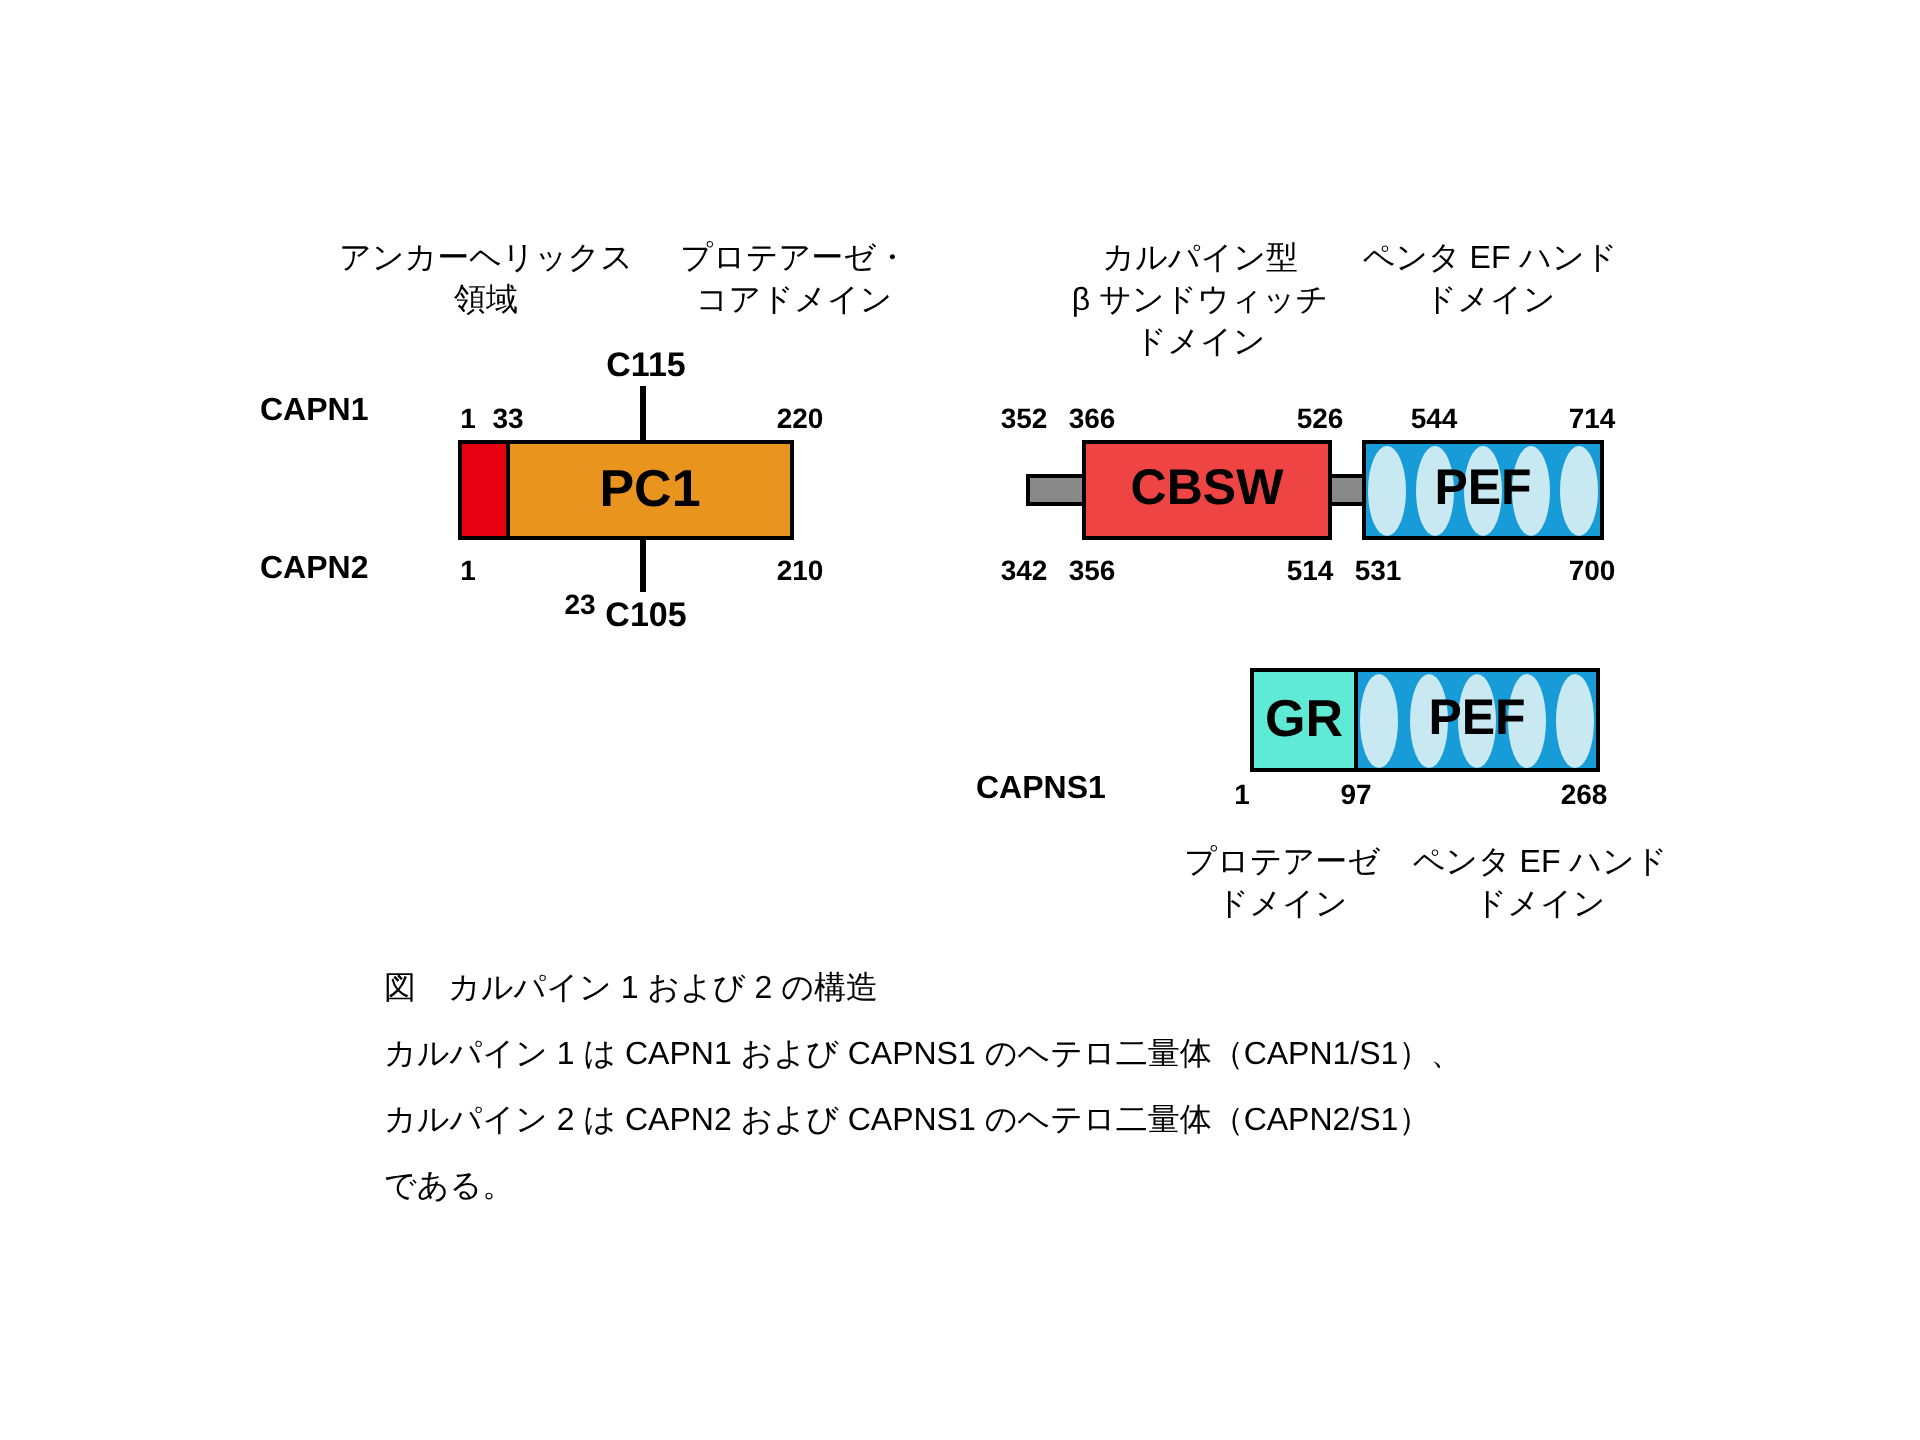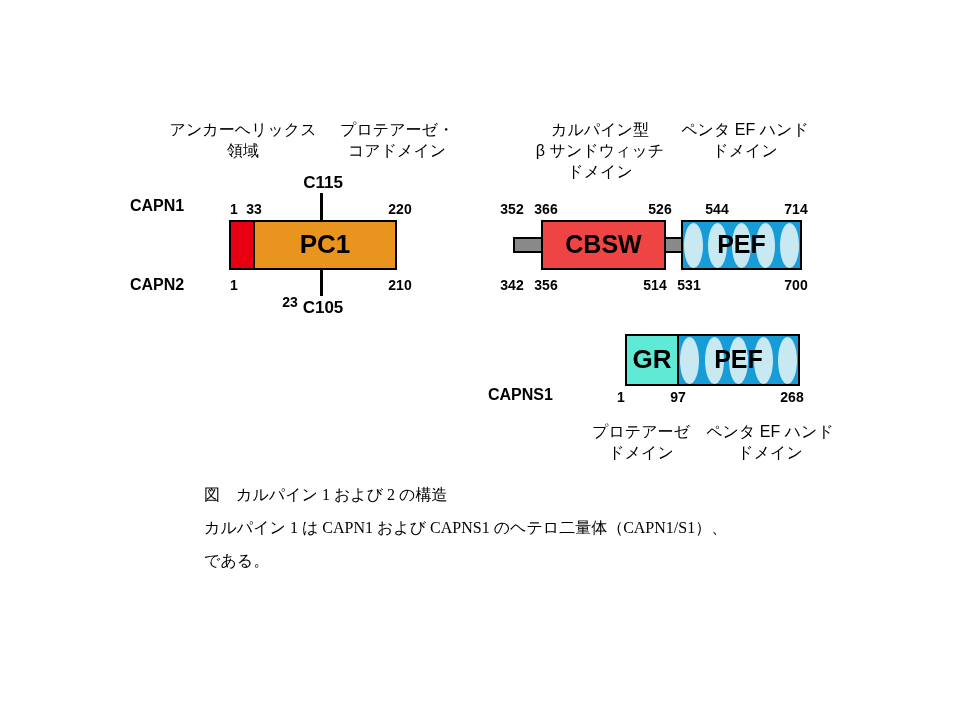--- a/index.html
+++ b/index.html
@@ -74,26 +74,25 @@
   }
   .site-label {
     position: absolute;
     transform: translateX(-50%);
     font-size: 17px;
     font-weight: 700;
     white-space: nowrap;
   }
   .caption {
     position: absolute;
-    left: 204px;
+    left: 192px;
     top: 478px;
     font-size: 16px;
     line-height: 33px;
     white-space: nowrap;
-    font-family: Liberation Serif, serif;
   }
 </style>
 </head>
 <body>
 
 <div class="canvas">
 
   <div class="anno" style="left:243px; top:119px;">
     <div>アンカーヘリックス</div>
     <div>領域</div>
@@ -184,16 +183,17 @@
     <div>ドメイン</div>
   </div>
   <div class="anno" style="left:770px; top:421px;">
     <div>ペンタ EF ハンド</div>
     <div>ドメイン</div>
   </div>
 
   <div class="caption">
     <div>図　カルパイン 1 および 2 の構造</div>
     <div>カルパイン 1 は CAPN1 および CAPNS1 のヘテロ二量体（CAPN1/S1）、</div>
+    <div>カルパイン 2 は CAPN2 および CAPNS1 のヘテロ二量体（CAPN2/S1）</div>
     <div>である。</div>
   </div>
 
 </div>
 
 </body></html>

